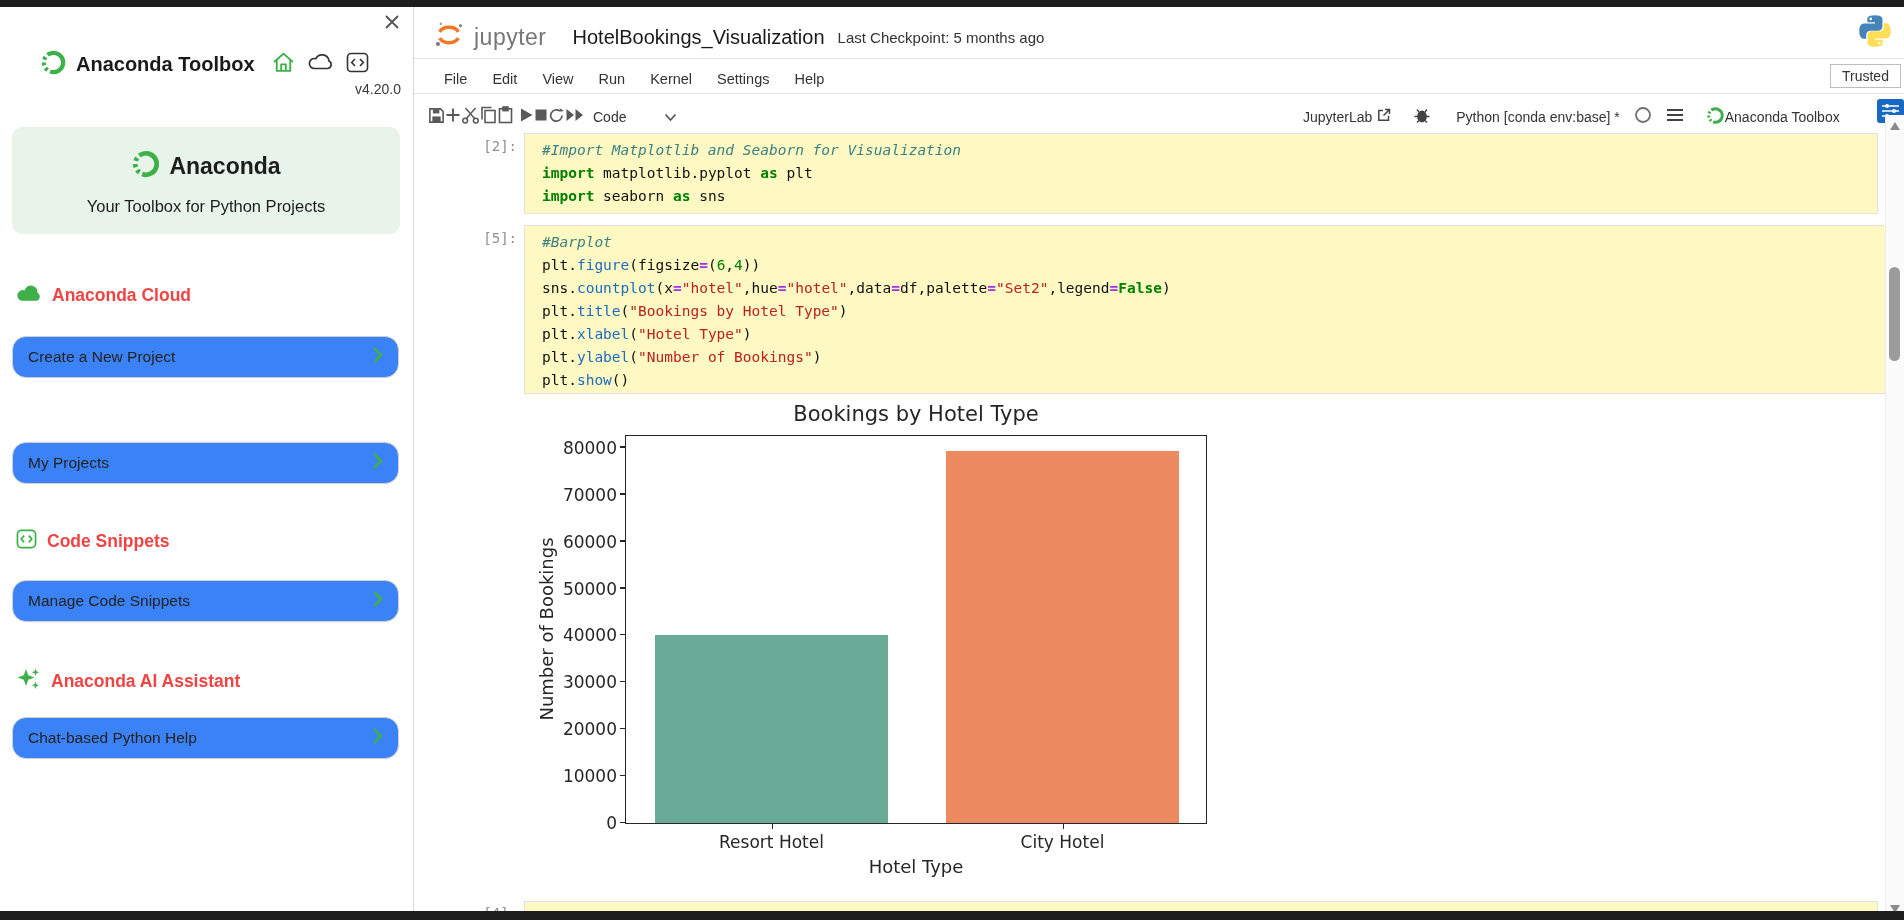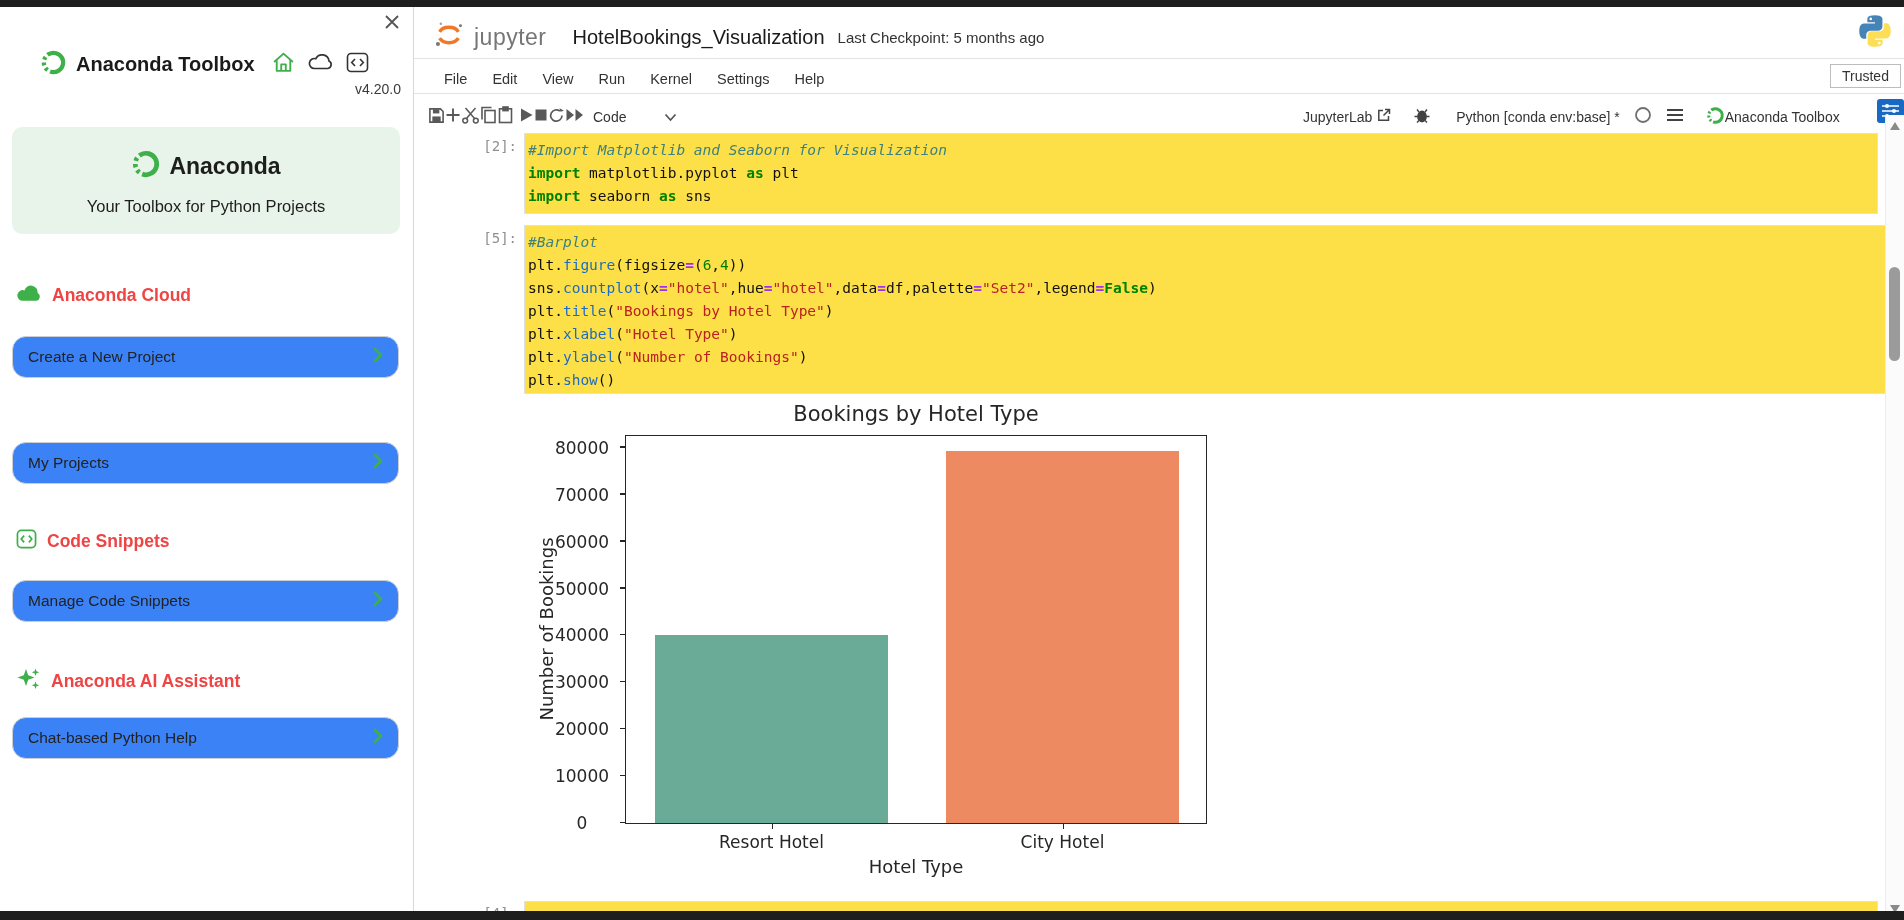--- a/index.html
+++ b/index.html
@@ -22,36 +22,36 @@
   #main{left:414px;top:7px;width:1490px;height:905px;background:#fff;}
   .jp-wordmark{font-size:23px;color:#767677;letter-spacing:0.5px;}
   .nb-title{font-size:20px;color:#1a1a1a;}
   .nb-checkpoint{font-size:15px;color:#333;}
   .hline{background:#e3e3e3;height:1px;}
   .menu-item{font-size:14.5px;color:#333;cursor:pointer;}
   .trusted{border:1px solid #bdbdbd;font-size:14px;color:#333;padding:3px 11px;}
   .tb-label{font-size:14px;color:#333;}
   
   .prompt{font-family:"DejaVu Sans Mono",monospace;font-size:14px;color:#8f8f8f;width:96px;text-align:right;}
-  .editor{background:#fde047;border:1px solid #e1e1e1;box-sizing:border-box;padding:5px 3px;}
+  .editor{background:#fef9c3;border:1px solid #e1e1e1;box-sizing:border-box;padding:5px 17px;}
   .cm-line{font-family:"DejaVu Sans Mono",monospace;font-size:14.5px;line-height:23px;white-space:pre;color:#111;}
   .tk-com{color:#3d8080;font-style:italic;}
   .tk-kw{color:#008000;font-weight:bold;}
   .tk-fn{color:#1e6bbf;}
   .tk-op{color:#a22feb;font-weight:bold;}
   .tk-str{color:#ba2121;}
   .tk-num{color:#008000;}
   .tk-pl{color:#111;}
   
   #figure{left:524px;top:400px;width:692px;height:486px;background:#fff;font-family:"DejaVu Sans",sans-serif;color:#262626;}
   #plot-frame{position:absolute;left:101px;top:35px;width:582px;height:389px;border:1.4px solid #262626;box-sizing:border-box;}
   .fig-title{position:absolute;left:101px;top:2px;width:582px;text-align:center;font-size:21px;color:#262626;}
   .fig-xlabel{position:absolute;left:101px;top:456px;width:582px;text-align:center;font-size:18px;}
   .fig-ylabel{position:absolute;left:-98px;top:219px;width:240px;height:20px;text-align:center;font-size:18px;transform:rotate(-90deg);}
-  .ytick-label{position:absolute;right:100%;margin-right:9px;width:70px;text-align:center;font-size:17px;line-height:20px;margin-top:36px;}
+  .ytick-label{position:absolute;right:100%;margin-right:9px;width:70px;text-align:right;font-size:17px;line-height:20px;margin-top:36px;}
   .ytick-mark{position:absolute;left:-6px;width:6px;height:1.4px;background:#262626;}
   .xtick-mark{position:absolute;bottom:-6px;width:1.4px;height:6px;background:#262626;}
   .xtick-label{position:absolute;top:100%;margin-top:9px;width:160px;text-align:center;font-size:17px;}
   .bar{position:absolute;bottom:0;}
   
   #vscroll{left:1885px;top:115px;width:19px;height:797px;background:#fbfbfb;border-left:1px solid #ececec;}
   .scroll-thumb{left:3px;width:11px;background:#9b9b9b;border-radius:6px;}
   .icon{display:inline-block;vertical-align:middle;}
   .flexrow{display:flex;align-items:center;}
 </style>

